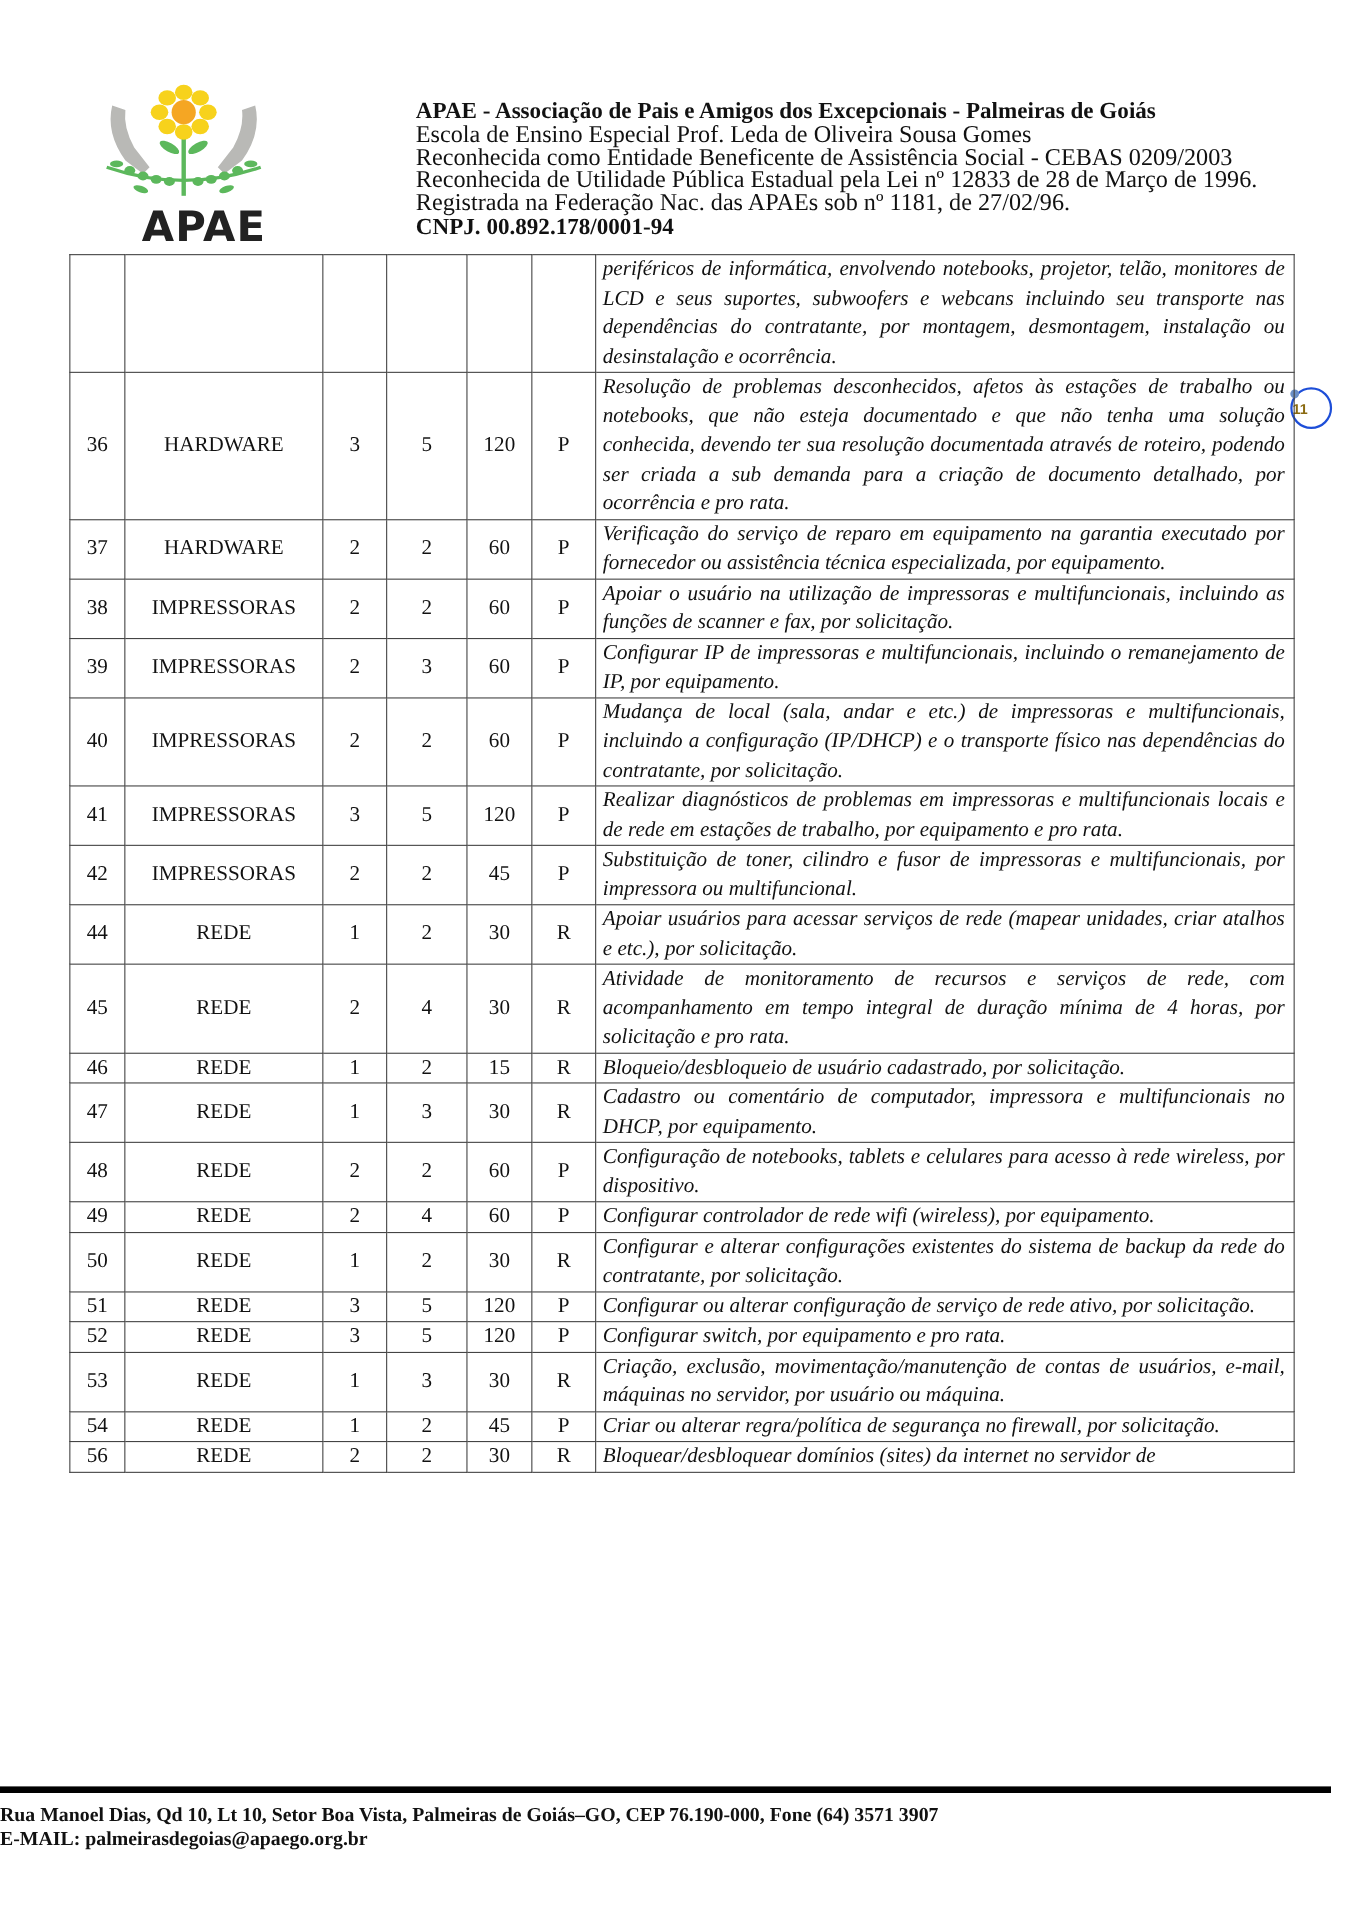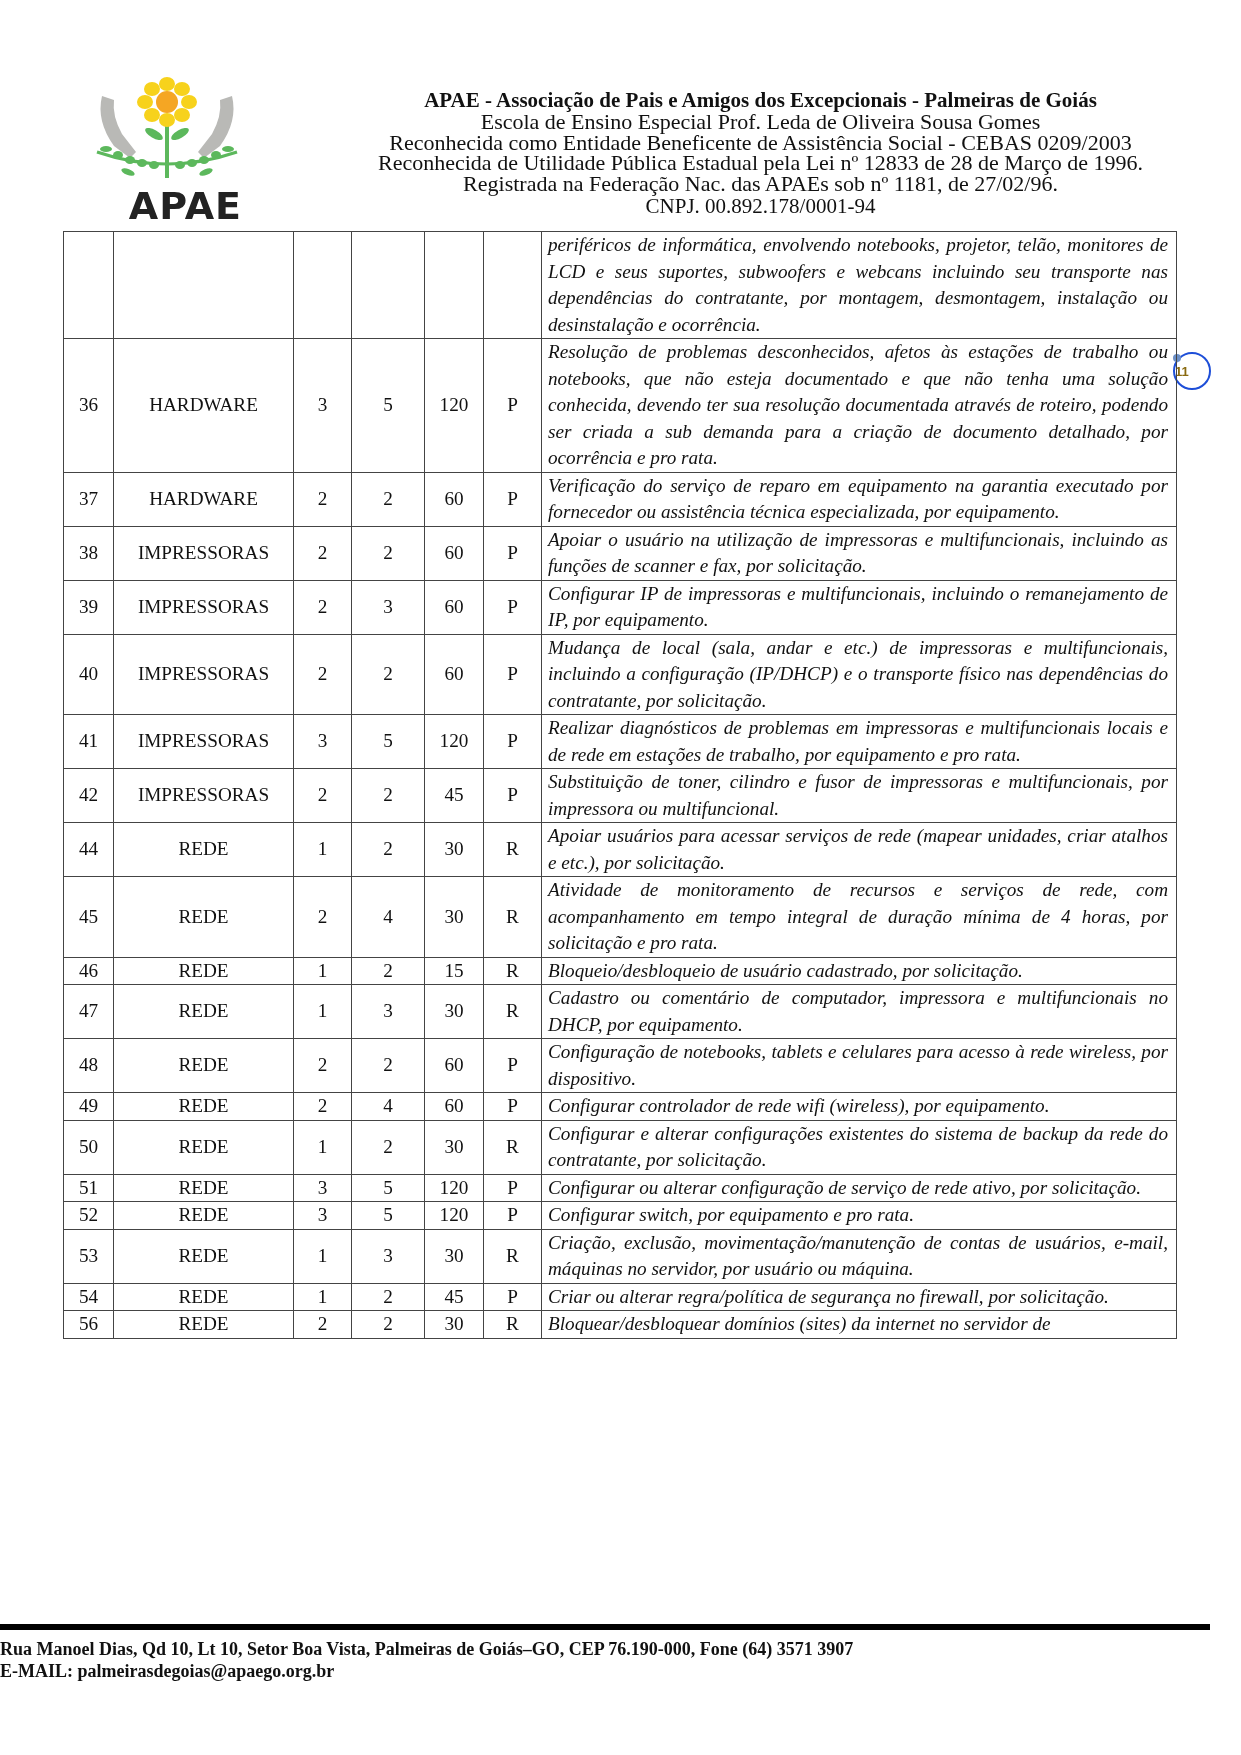--- a/index.html
+++ b/index.html
@@ -7,24 +7,24 @@
     width: 1241px; height: 1755px; position: relative; overflow: hidden;
     font-family: "Liberation Serif", "DejaVu Serif", serif; color: #111;
   }
   .header { position: absolute; left: 0; top: 0; width: 1241px; height: 230px; }
   .logo { position: absolute; left: 92px; top: 76px; width: 150px; height: 150px; }
   .logo-text {
     position: absolute; left: 0; bottom: 0; width: 150px; text-align: right;
     font-family: "DejaVu Sans", sans-serif; font-weight: bold; font-size: 38px;
     letter-spacing: 1px; color: #222; line-height: 40px;
   }
-  .head-lines { position: absolute; right: 98px; top: 88px; text-align: center; }
+  .head-lines { position: absolute; right: 98px; top: 88px; text-align: left; }
   .head-title { font-weight: bold; font-size: 21px; line-height: 24px; white-space: nowrap; }
   .head-line { font-size: 22px; line-height: 20.5px; white-space: nowrap; }
-  .head-cnpj { font-weight: normal; font-size: 21px; line-height: 24px; white-space: nowrap; }
+  .head-cnpj { font-weight: bold; font-size: 21px; line-height: 24px; white-space: nowrap; }
 
   .page-badge {
     position: absolute; left: 1173px; top: 352px; width: 38px; height: 38px;
     border: 2px solid #1d4ed8; border-radius: 50%; box-sizing: border-box;
     text-align: left; font-family: "Liberation Sans", sans-serif; font-weight: bold;
     font-size: 13px; color: #8a6a10; line-height: 36px;
   }
   .page-badge .dot {
     position: absolute; left: -2px; top: 0px; width: 8px; height: 8px;
     border-radius: 50%; background: #6b8fc7;

